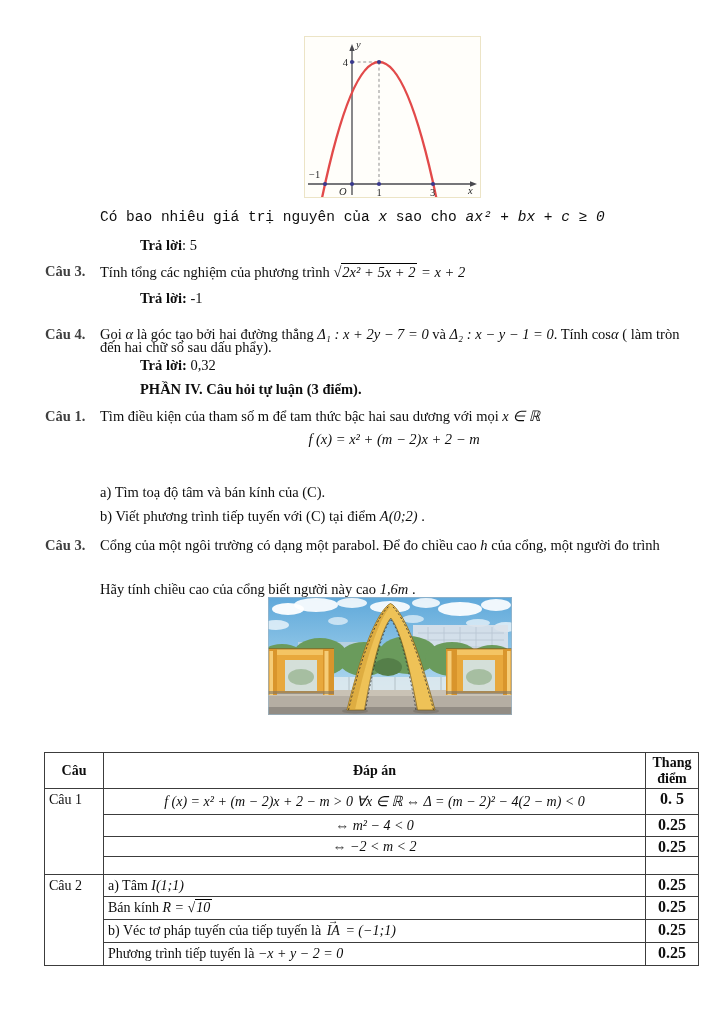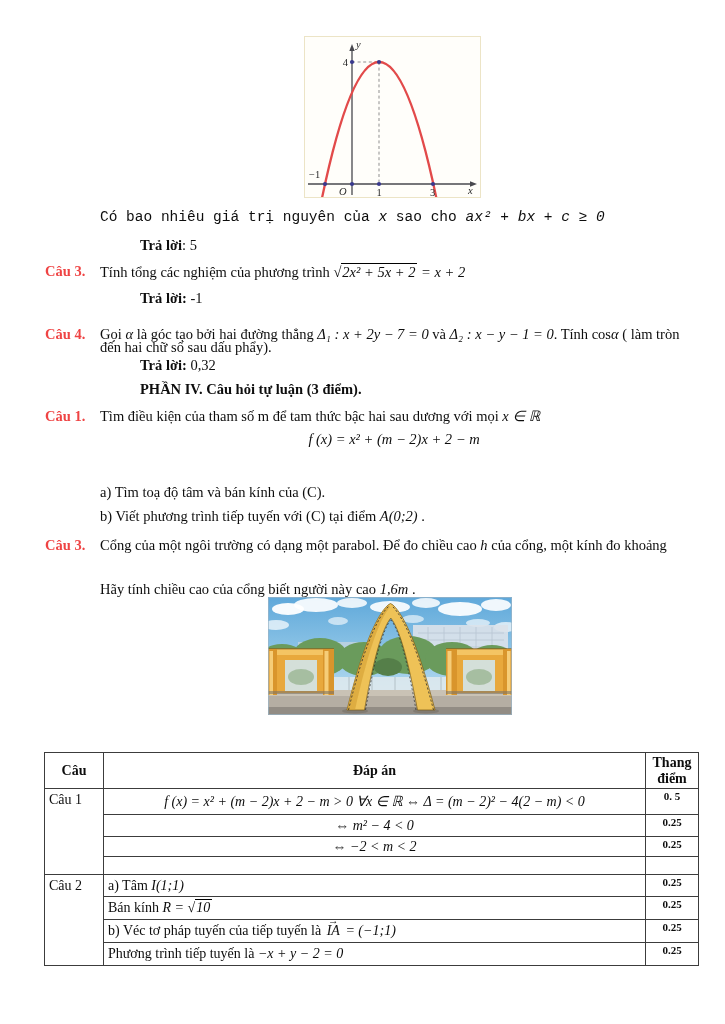--- a/index.html
+++ b/index.html
@@ -1,20 +1,20 @@
 <!DOCTYPE html>
 <html><head>
 <meta charset="utf-8">
 <style>
   html,body{margin:0;padding:0;background:#ffffff;}
   .page{position:relative;width:725px;height:1024px;background:#ffffff;overflow:hidden;
         font-family:"Liberation Serif", serif;font-size:14.5px;color:#0d0d0d;}
   .row{position:absolute;left:45px;width:645px;}
   .indent{position:absolute;left:100px;width:588px;}
-  .cau-label{display:inline-block;width:55px;color:#ef4444;font-weight:bold;vertical-align:top;}
+  .cau-label{display:inline-block;width:55px;color:#404040;font-weight:bold;vertical-align:top;}
   .b{font-weight:bold;margin-left:40px;}
   .m{font-style:italic;}
   .center{text-align:center;}
   
   .sqrt{white-space:nowrap;}
   .sqrt .sym{font-style:normal;}
   .sqrt .body{border-top:1.4px solid #000;padding:0 2px 0 1px;font-style:italic;}
   
   .vec{position:relative;display:inline-block;font-style:italic;padding:0 2px;}
   .vec::before{content:"→";position:absolute;left:0;right:0;top:-0.8em;font-size:0.75em;
@@ -25,21 +25,21 @@
   .gl{font:italic 10.5px "Liberation Serif", serif;fill:#2a2a2a;}
   .gn{font:10.5px "Liberation Serif", serif;fill:#2a2a2a;}
   
   .photo{position:absolute;left:268px;top:597px;width:244px;height:118px;}
   
   #answer-table{position:absolute;top:752px;left:44px;border-collapse:collapse;
                 table-layout:fixed;width:654px;font-size:14px;}
   #answer-table td,#answer-table th{border:1px solid #3c3c3c;padding:0 4px;overflow:hidden;}
   #answer-table th{font-weight:bold;text-align:center;line-height:1.12;padding:2px 2px;}
   .qcell{font-weight:normal;text-align:left;vertical-align:top;padding-top:3px !important;}
-  .score{font-weight:bold;text-align:center;font-size:11px;vertical-align:top;padding-top:1px !important;}
+  .score{font-weight:bold;text-align:center;font-size:16px;vertical-align:top;padding-top:1px !important;}
   .h32{height:32px}.h26{height:26px}.h22{height:22px}.h20{height:20px}.h18{height:18px}.h23{height:23px}
 </style>
 </head>
 <body>
 
 <div class="page">
 
   <div class="graph-fig">
     <svg width="175" height="160" viewBox="0 0 175 160">
 
@@ -98,21 +98,21 @@
     <span class="cau-label">Câu 1.</span><span>Tìm điều kiện của tham số m để tam thức bậc hai sau dương với mọi </span><span class="m">x ∈ ℝ</span>
   </div>
   <div class="indent center m" style="top:431px;">f (x) = x² + (m − 2)x + 2 − m</div>
 
   <div class="indent" style="top:484px;">a) Tìm toạ độ tâm và bán kính của (C).</div>
   <div class="indent" style="top:508px;">
     <span>b) Viết phương trình tiếp tuyến với (C) tại điểm </span><span class="m">A(0;2)</span><span> .</span>
   </div>
 
   <div class="row" style="top:537px;">
-    <span class="cau-label">Câu 3.</span><span>Cổng của một ngôi trường có dạng một parabol. Để đo chiều cao </span><span class="m">h</span><span> của cổng, một kính đo khoảng</span>
+    <span class="cau-label">Câu 3.</span><span>Cổng của một ngôi trường có dạng một parabol. Để đo chiều cao </span><span class="m">h</span><span> của cổng, một người đo trình</span>
   </div>
   <div class="indent" style="top:581px;">
     <span>Hãy tính chiều cao của cổng biết người này cao </span><span class="m">1,6m</span><span> .</span>
   </div>
 
   <div class="photo">
     <svg width="244" height="118" viewBox="0 0 244 118">
       <defs>
         <linearGradient id="sky" x1="0" y1="0" x2="0" y2="1">
           <stop offset="0%" stop-color="#5fa8da"></stop>

